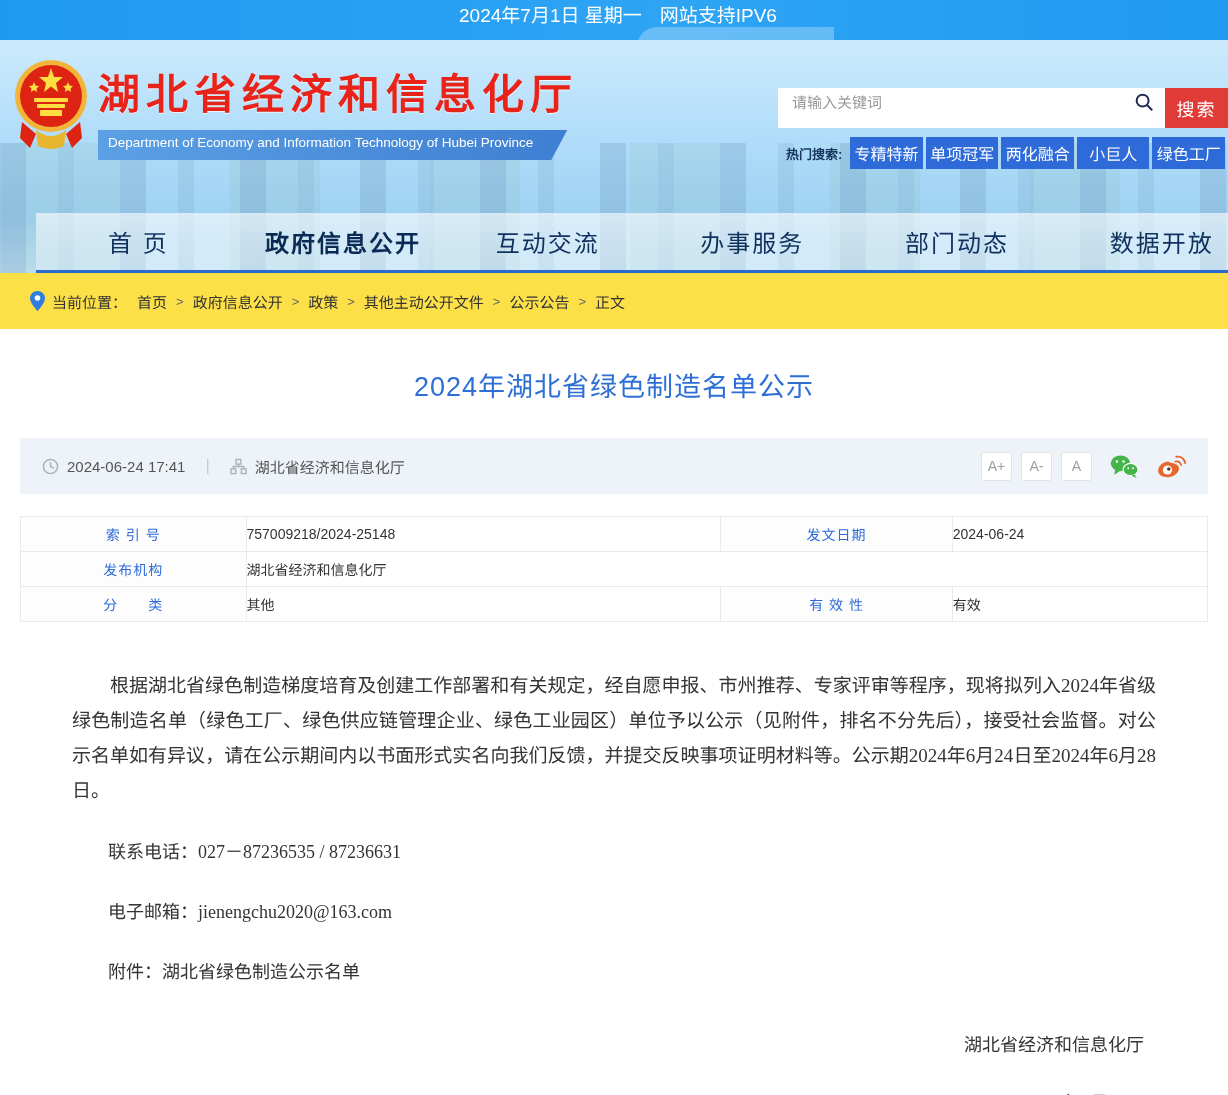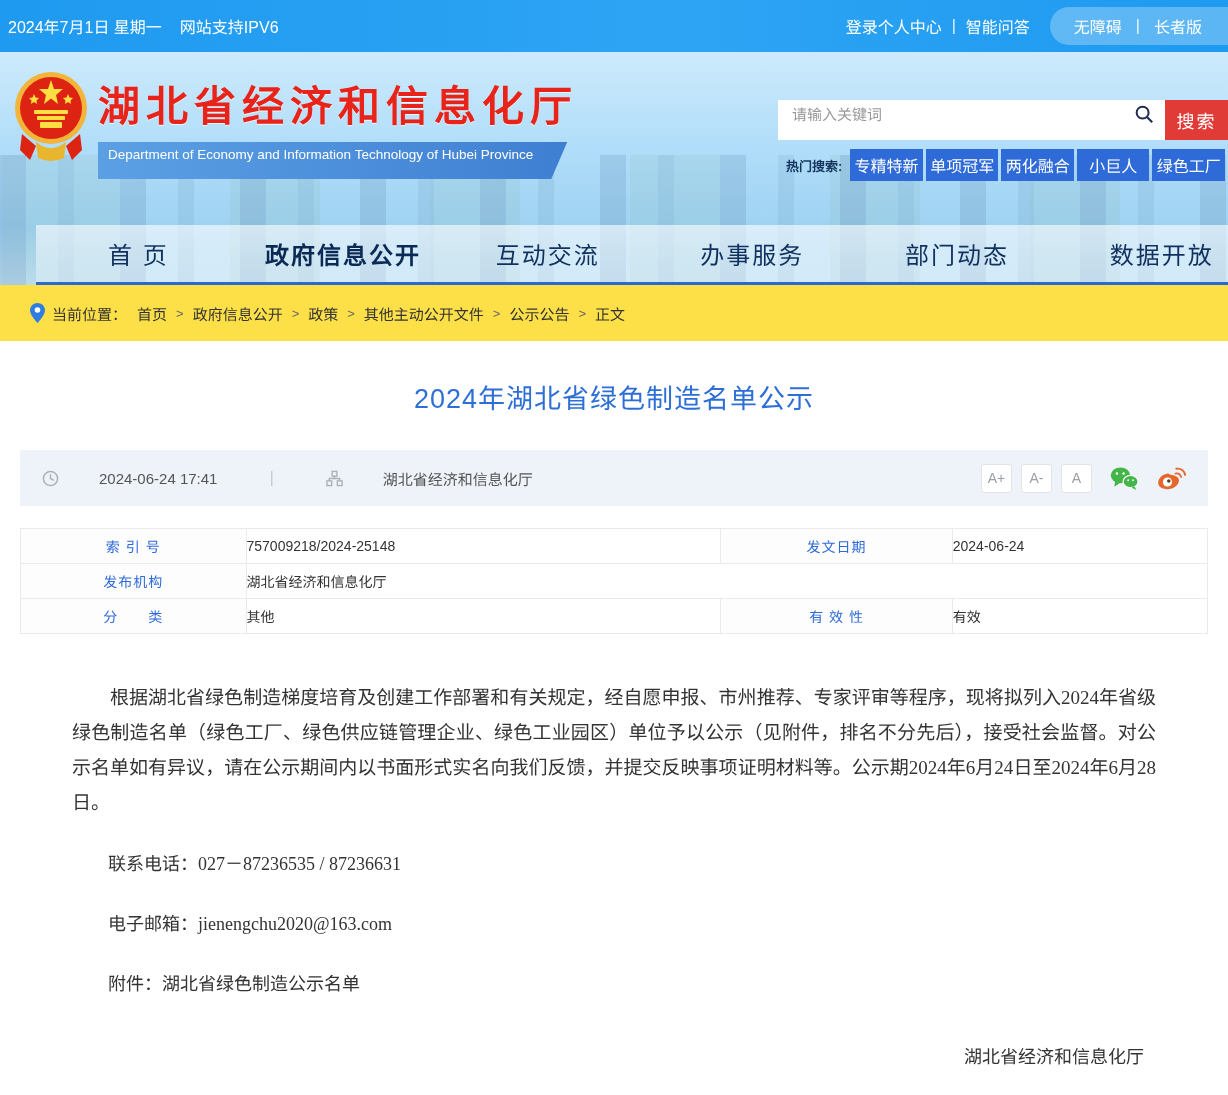--- a/index.html
+++ b/index.html
@@ -1,23 +1,23 @@
 <!DOCTYPE html>
 <html lang="zh-CN"><head>
 <meta charset="utf-8">
 <style>
   * { margin:0; padding:0; box-sizing:border-box; }
   html,body { width:1228px; background:#fff; font-family:"Liberation Sans","DejaVu Sans",sans-serif; }
   body { min-height:1095px; position:relative; }
 
   
   .topbar {
-    height:52px; display:flex; align-items:center; justify-content:space-between;
+    height:40px; display:flex; align-items:center; justify-content:space-between;
     background:linear-gradient(90deg,#1e9af0 0%,#2ea4f4 55%,#1e9af0 100%);
-    color:#fff; font-size:16px; padding-left:8px; overflow:hidden;
+    color:#fff; font-size:19px; padding-left:8px; overflow:hidden;flex-direction:column;
   }
   .topbar-left { display:flex; gap:18px; white-space:nowrap; }
   .topbar-right { display:flex; align-items:center; white-space:nowrap; }
   .topbar-link { color:#fff; text-decoration:none; cursor:pointer; }
   .topbar-sep { margin:0 10px; color:rgba(255,255,255,.9); }
   .access-pill {
     display:flex; align-items:center; margin-left:20px; padding:7px 26px 7px 24px;
     background:rgba(255,255,255,.28); border-radius:20px 0 0 20px;
   }
   .access-pill .topbar-sep { margin:0 14px; }
@@ -38,21 +38,21 @@
   .emblem { width:74px; height:100px; margin-top:6px; }
   .brand-text { margin-left:10px; }
   .site-title {
     color:#e8231a; font-size:42px; font-weight:bold; letter-spacing:6px;
     font-family:"Liberation Sans","DejaVu Sans",sans-serif; margin-top:14px;
     text-shadow:0 1px 0 rgba(255,255,255,.7);
   }
   .site-subtitle {
     margin-top:9px; display:inline-block; color:#fff; font-size:13.5px;
     background:linear-gradient(90deg,#5ba0e4,#3f7fd2);
-    padding:5px 34px 17px 10px;
+    padding:5px 34px 10px 10px;
     clip-path:polygon(0 0,100% 0,calc(100% - 16px) 100%,0 100%);
   }
 
   
   .search-area { position:absolute; right:0; top:48px; width:450px; }
   .search-row { display:flex; height:40px; }
   .search-box { flex:1; display:flex; align-items:center; background:#fff; padding:0 10px 12px 14px; }
   .search-input { flex:1; border:none; outline:none; font-size:15px; color:#333; background:transparent; }
   .search-input::placeholder { color:#999; }
   .mag-icon { width:22px; height:22px; cursor:pointer; }
@@ -90,21 +90,21 @@
 
   
   .article-title {
     text-align:center; color:#2e6fd6; font-size:27px; letter-spacing:1px;
     margin-top:36px; font-weight:500;
   }
 
   
   .meta-band {
     margin:34px 20px 0 20px; height:56px; background:#edf3f9;
-    display:flex; align-items:center; padding:6px 22px; color:#555; font-size:15px;gap:32px;
+    display:flex; align-items:center; padding:6px 22px; color:#555; font-size:15px;
   }
   .meta-icon { width:17px; height:17px; margin-right:8px; flex:none; }
   .meta-sep { color:#c5ccd4; margin:0 20px; font-size:17px; }
   .meta-right { margin-left:auto; display:flex; align-items:center; gap:9px; }
   .font-btn {
     width:31px; height:29px; background:#fff; border:1px solid #e3e3e3; border-radius:3px;
     color:#9aa0a6; font-size:14px; cursor:pointer; display:flex; align-items:center; justify-content:center;
   }
   .share-icon { width:30px; height:26px; margin-left:8px; cursor:pointer; }
 

